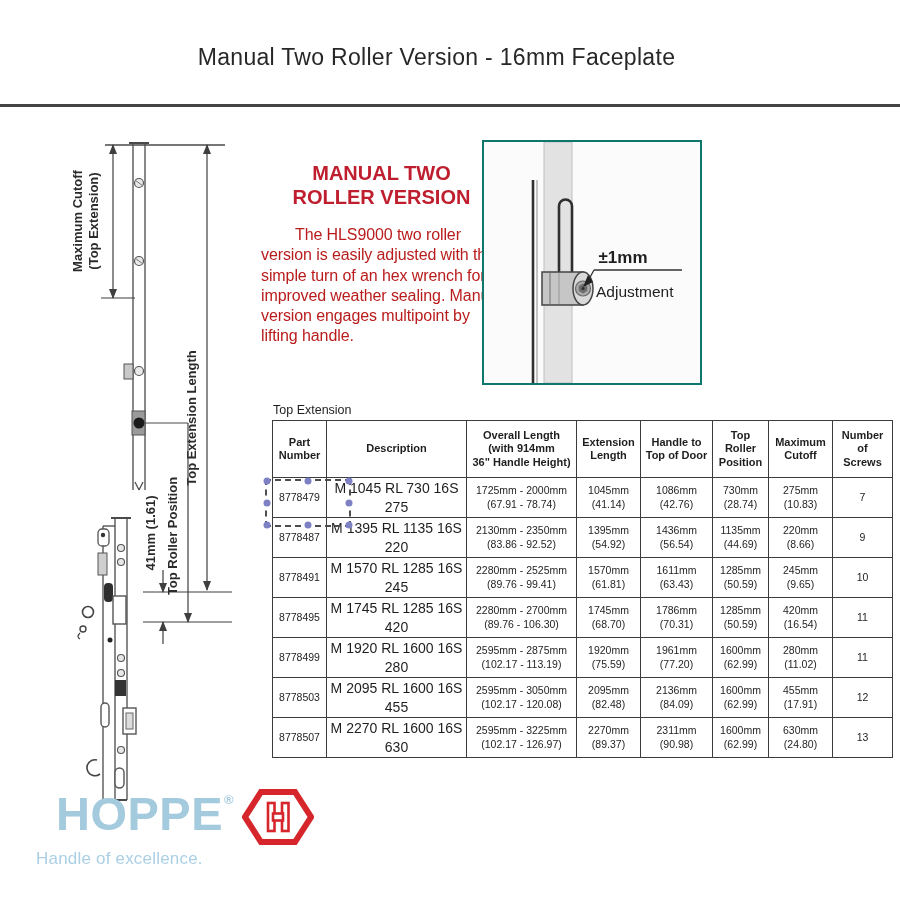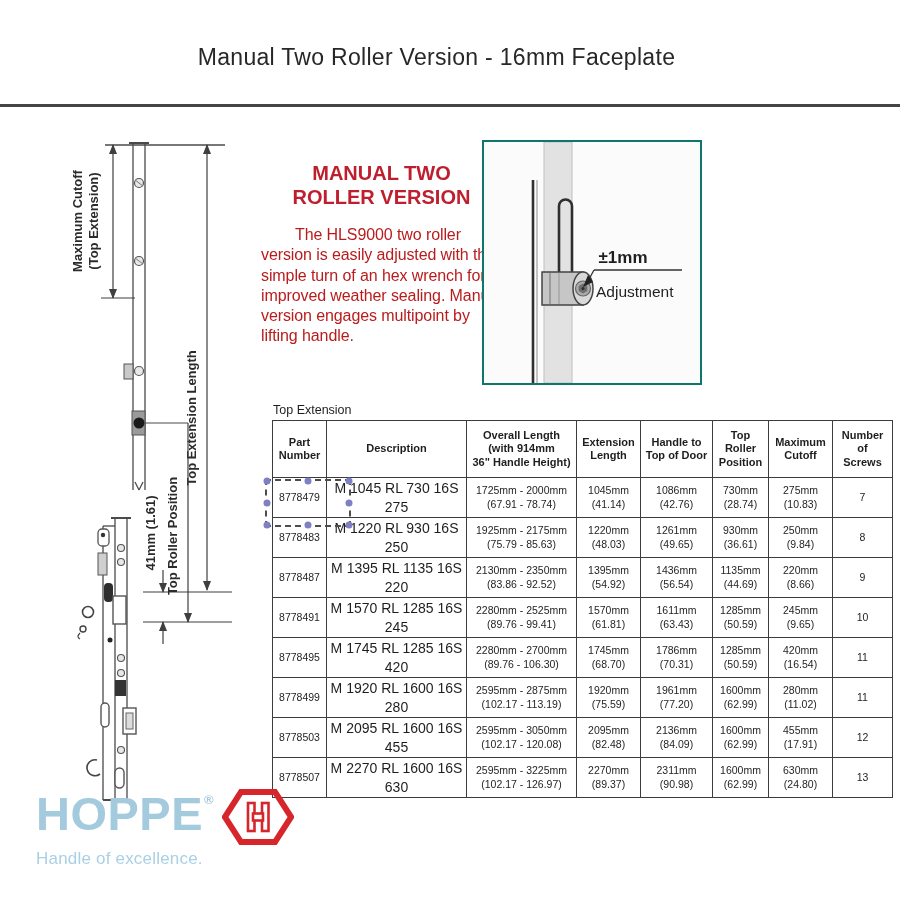--- a/index.html
+++ b/index.html
@@ -41,21 +41,21 @@
   .marquee{position:absolute;left:265px;top:479px;width:86px;height:48px;
            border:2px dashed #4d4d4d;box-sizing:border-box;}
   .handle{position:absolute;width:7px;height:7px;border-radius:50%;background:#7d81c4;
           transform:translate(-50%,-50%);}
   .h-tl{left:0;top:0}.h-tc{left:50%;top:0}.h-tr{left:100%;top:0}
   .h-ml{left:0;top:50%}.h-mr{left:100%;top:50%}
   .h-bl{left:0;top:100%}.h-bc{left:50%;top:100%}.h-br{left:100%;top:100%}
 
   
   .logo{position:absolute;left:36px;top:790px;}
-  .logo-row{display:flex;align-items:flex-start;}
+  .logo-row{display:flex;align-items:flex-start;margin-left:20px;}
   .logo-word{font-size:47px;font-weight:bold;color:#a4cade;letter-spacing:0.5px;line-height:1;}
   .logo-reg{font-size:13px;color:#a4cade;font-weight:bold;margin:2px 0 0 1px;}
   .logo-hex{margin:-2px 0 0 8px;}
   .logo-tagline{font-size:17px;color:#abd0e4;margin-top:3px;letter-spacing:.2px;}
 </style>
 </head>
 <body>
 
 <div class="page">
 
@@ -228,35 +228,20 @@
 (41.14)</td>
             <td>1086mm
 (42.76)</td>
             <td>730mm
 (28.74)</td>
             <td>275mm
 (10.83)</td>
             <td>7</td>
           </tr>
           <tr>
-            <td>8778483</td>
-            <td class="desc">M 1220 RL 930 16S 250</td>
-            <td>1925mm - 2175mm
-(75.79 - 85.63)</td>
-            <td>1220mm
-(48.03)</td>
-            <td>1261mm
-(49.65)</td>
-            <td>930mm
-(36.61)</td>
-            <td>250mm
-(9.84)</td>
-            <td>8</td>
-          </tr>
-          <tr>
             <td>8778487</td>
             <td class="desc">M 1395 RL 1135 16S 220</td>
             <td>2130mm - 2350mm
 (83.86 - 92.52)</td>
             <td>1395mm
 (54.92)</td>
             <td>1436mm
 (56.54)</td>
             <td>1135mm
 (44.69)</td>

